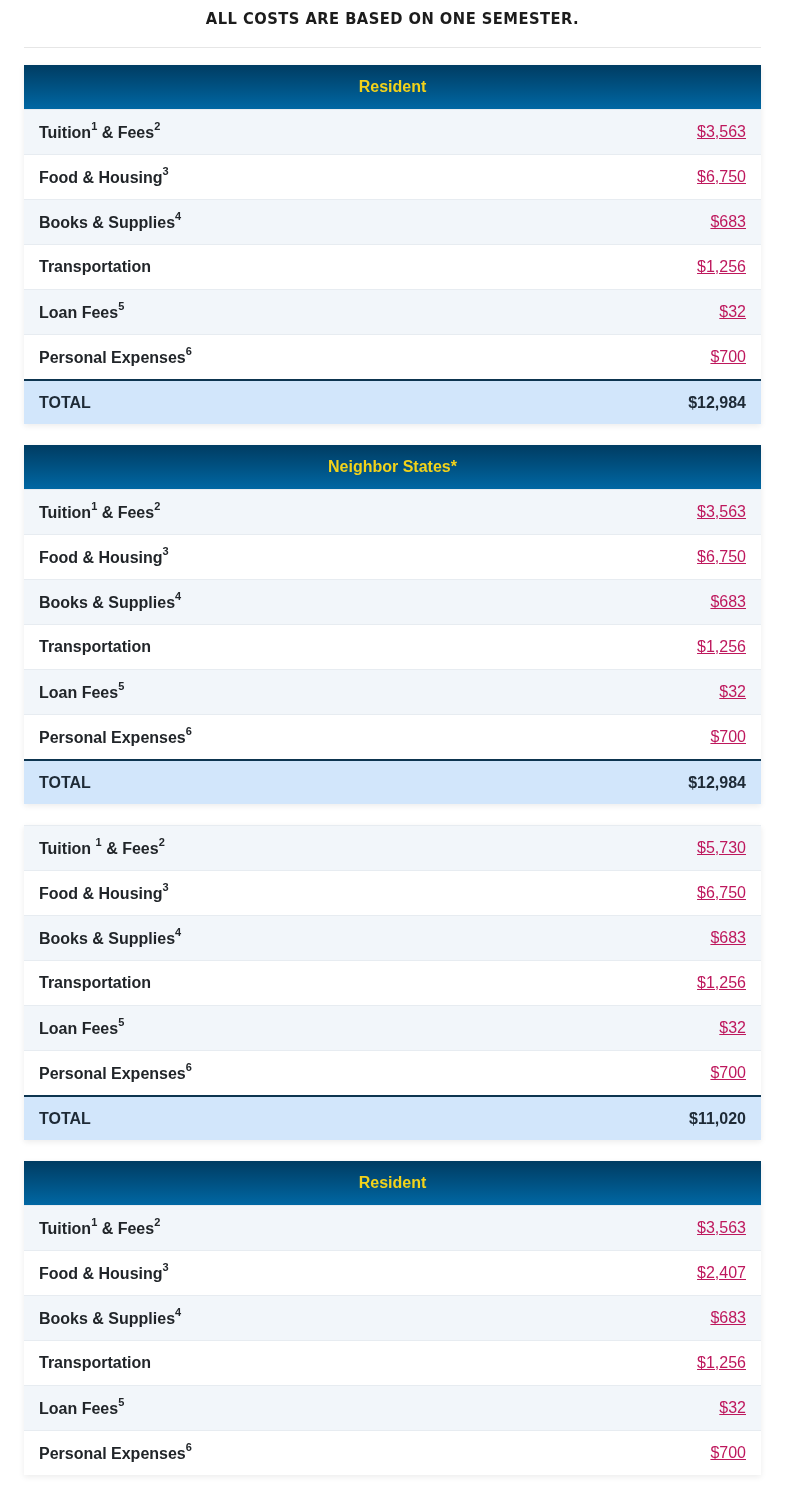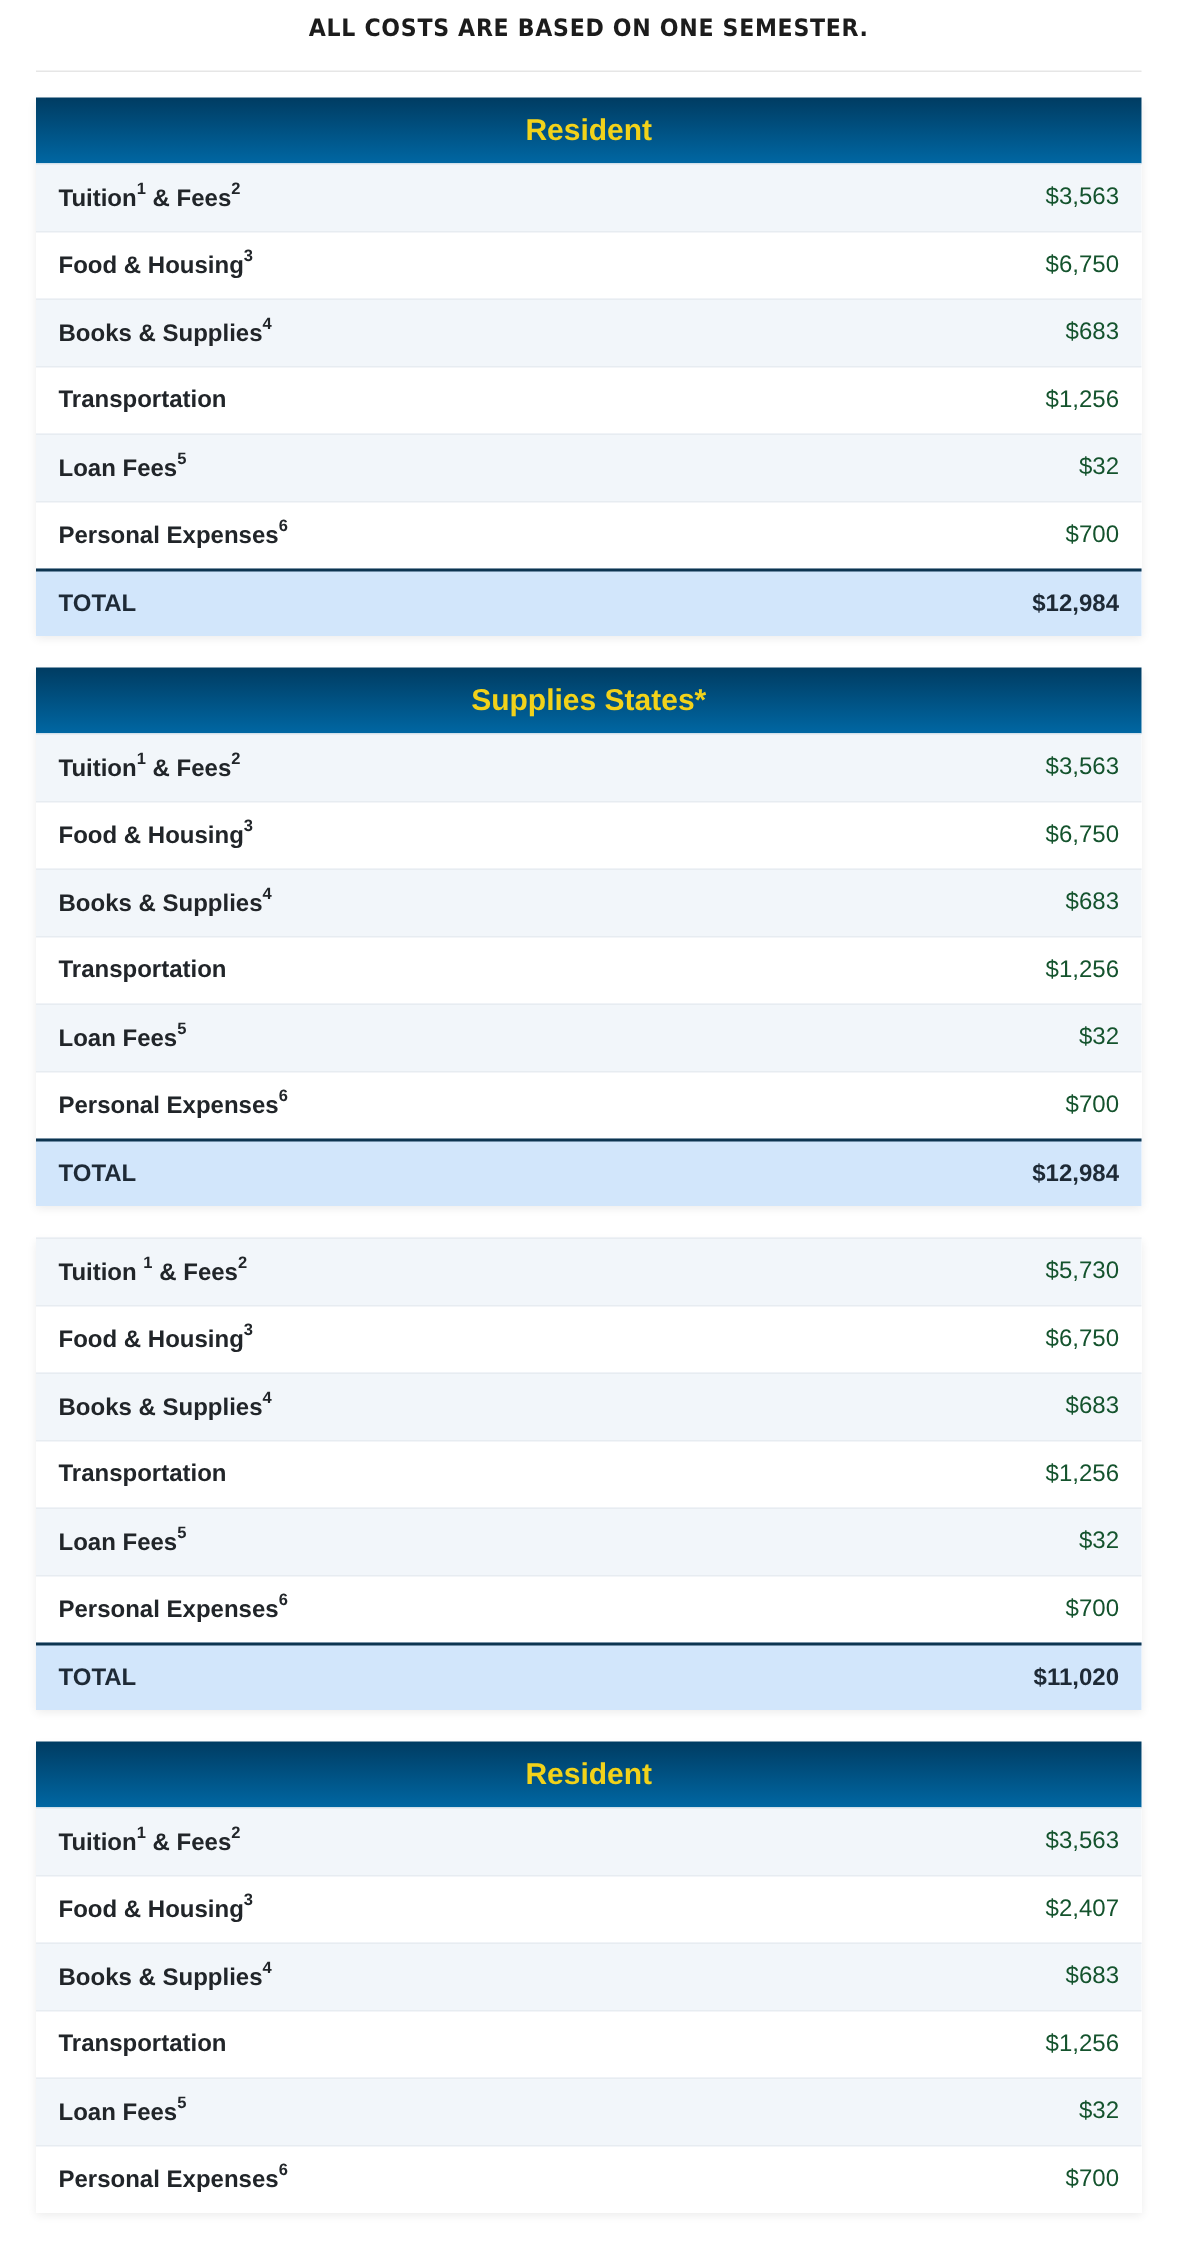--- a/index.html
+++ b/index.html
@@ -10,31 +10,31 @@
       font-family: "DejaVu Sans", sans-serif; font-weight: bold; font-size: 16px;
       letter-spacing: 0.5px; color: #1c1c1c; height: 28px; line-height: 28px;
       transform: scaleX(0.92);
     }
     .divider { position: absolute; top: 47px; left: 24px; width: 737px; height: 1px; background: #e6e6e6; }
     .tables { position: absolute; top: 65px; left: 24px; width: 737px; }
     .cost-table { width: 737px; margin-bottom: 21px; box-shadow: 0 2px 6px rgba(0,0,0,0.08); }
     .table-header {
       height: 44px; line-height: 44px; text-align: center;
       background: linear-gradient(to bottom, #003c62 0%, #0067a3 100%);
-      color: #f2d21a; font-weight: bold; font-size: 20px;
+      color: #f2d21a; font-weight: bold; font-size: 16px;
     }
     .row {
       height: 45px; display: flex; align-items: center; justify-content: space-between;
       padding: 0 15px; font-size: 16px; border-top: 1px solid #e7ecf1;
     }
     .row:nth-child(odd) { background: #f2f6fa; }
     .row:nth-child(even) { background: #ffffff; }
     .row .label { font-weight: bold; color: #212529; }
     .row .label sup { font-size: 11px; position: relative; top: -2px; }
-    .row .value { color: #14532d; }
+    .row .value { color: #be185d; text-decoration: underline; }
     .total-row {
       height: 45px; display: flex; align-items: center; justify-content: space-between;
       padding: 0 15px; font-size: 16px; font-weight: bold; background: #d2e6fb;
       border-top: 2px solid #0d3550; color: #1e2a36; text-align: right;
     }
   </style>
 </head>
 <body>
 
 <div class="page-title">ALL COSTS ARE BASED ON ONE SEMESTER.</div>
@@ -70,21 +70,21 @@
           <span class="value">$700</span>
         </div>
     </div>
     <div class="total-row">
         <span>TOTAL</span>
         <span>$12,984</span>
       </div>
   </div>
 
   <div class="cost-table">
-    <div class="table-header">Supplies States*</div>
+    <div class="table-header">Neighbor States*</div>
     <div class="rows">
       <div class="row">
           <span class="label"><span>Tuition</span><sup>1</sup><span> &amp; Fees</span><sup>2</sup></span>
           <span class="value">$3,563</span>
         </div>
       <div class="row">
           <span class="label"><span>Food &amp; Housing</span><sup>3</sup></span>
           <span class="value">$6,750</span>
         </div>
       <div class="row">

